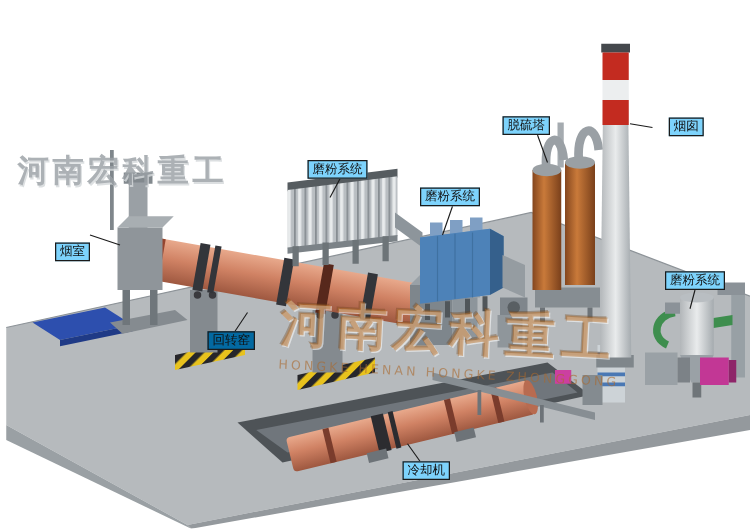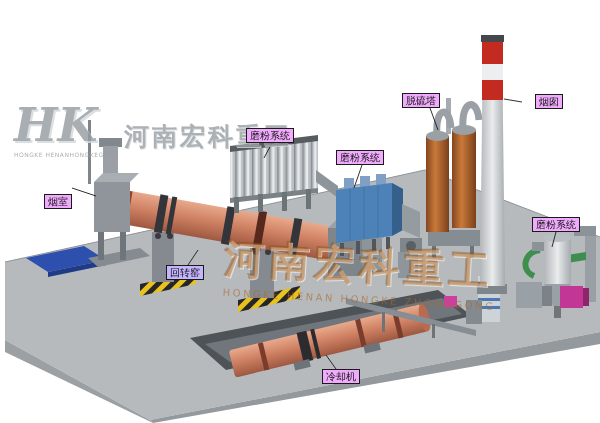--- a/index.html
+++ b/index.html
@@ -1,23 +1,23 @@
 <!DOCTYPE html>
 <html><head>
 <meta charset="utf-8">
 <style>
   *{margin:0;padding:0;box-sizing:border-box}
   html,body{background:#fff}
   body{font-family:"DejaVu Sans","Liberation Sans",sans-serif}
   .stage{position:relative;width:600px;height:423px;background:#fff;overflow:hidden}
   .scene{position:absolute;left:0;top:0}
   .disclaimer{position:absolute;left:30px;top:20px;font-size:11px;color:#7a3126;letter-spacing:1px;white-space:nowrap}
-  .eq-label{position:absolute;background:#f0abfc;border:1px solid #1a1a1a;color:#111;
+  .eq-label{position:absolute;background:#7dd3fc;border:1px solid #1a1a1a;color:#111;
             font-size:10px;line-height:13px;padding:0 3px;white-space:nowrap}
-  .eq-label.hl{background:#c4b5fd}
+  .eq-label.hl{background:#0369a1}
   .logo-wm{position:absolute;left:14px;top:104px;display:flex;gap:5px;opacity:.82;pointer-events:none}
   .hk{font-family:"DejaVu Serif","Liberation Serif",serif;font-weight:bold;font-style:italic;
       font-size:46px;line-height:.95;color:#979da2;text-shadow:2px 2px 0 #d5d9db}
   .logo-en{font-size:6px;letter-spacing:.5px;color:#979da2;margin-top:3px;white-space:nowrap}
   .logo-cn{font-size:25px;font-weight:bold;color:#9aa0a5;letter-spacing:3px;margin-top:16px;
            text-shadow:1px 1px 0 #d5d9db;white-space:nowrap}
   .center-wm{position:absolute;left:224px;top:238px;transform:rotate(3deg);pointer-events:none}
   .wm-cn{font-size:40px;font-weight:bold;letter-spacing:5px;white-space:nowrap;
          color:rgba(186,116,48,.5);
          text-shadow:1px 1px 0 rgba(255,255,255,.55),-1px -1px 0 rgba(110,65,25,.35)}
@@ -225,24 +225,20 @@
       <line x1="272" y1="143" x2="264" y2="158"></line>
       <line x1="362" y1="165" x2="354" y2="188"></line>
       <line x1="430" y1="108" x2="438" y2="130"></line>
       <line x1="522" y1="102" x2="504" y2="99"></line>
       <line x1="556" y1="232" x2="552" y2="247"></line>
       <line x1="336" y1="369" x2="326" y2="355"></line>
     </g>
   </svg>
 
   <div class="logo-wm">
-    <div>
-      <div class="hk">HK</div>
-      <div class="logo-en">HONGKE HENANHONGKEGONG</div>
-    </div>
     <div class="logo-cn">河南宏科重工</div>
   </div>
 
   <div class="center-wm">
     <div class="wm-cn">河南宏科重工</div>
     <div class="wm-en">HONGKE HENAN HONGKE ZHONGGONG</div>
   </div>
 
 
   <div class="eq-label" style="left:44px;top:194px">烟室</div>

